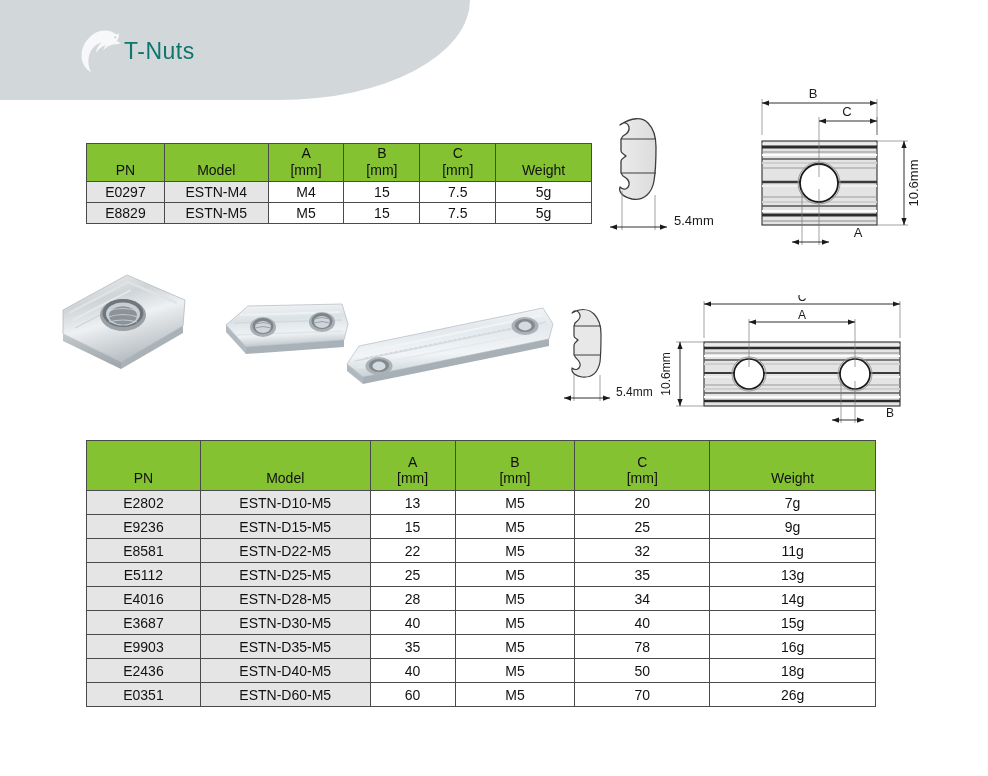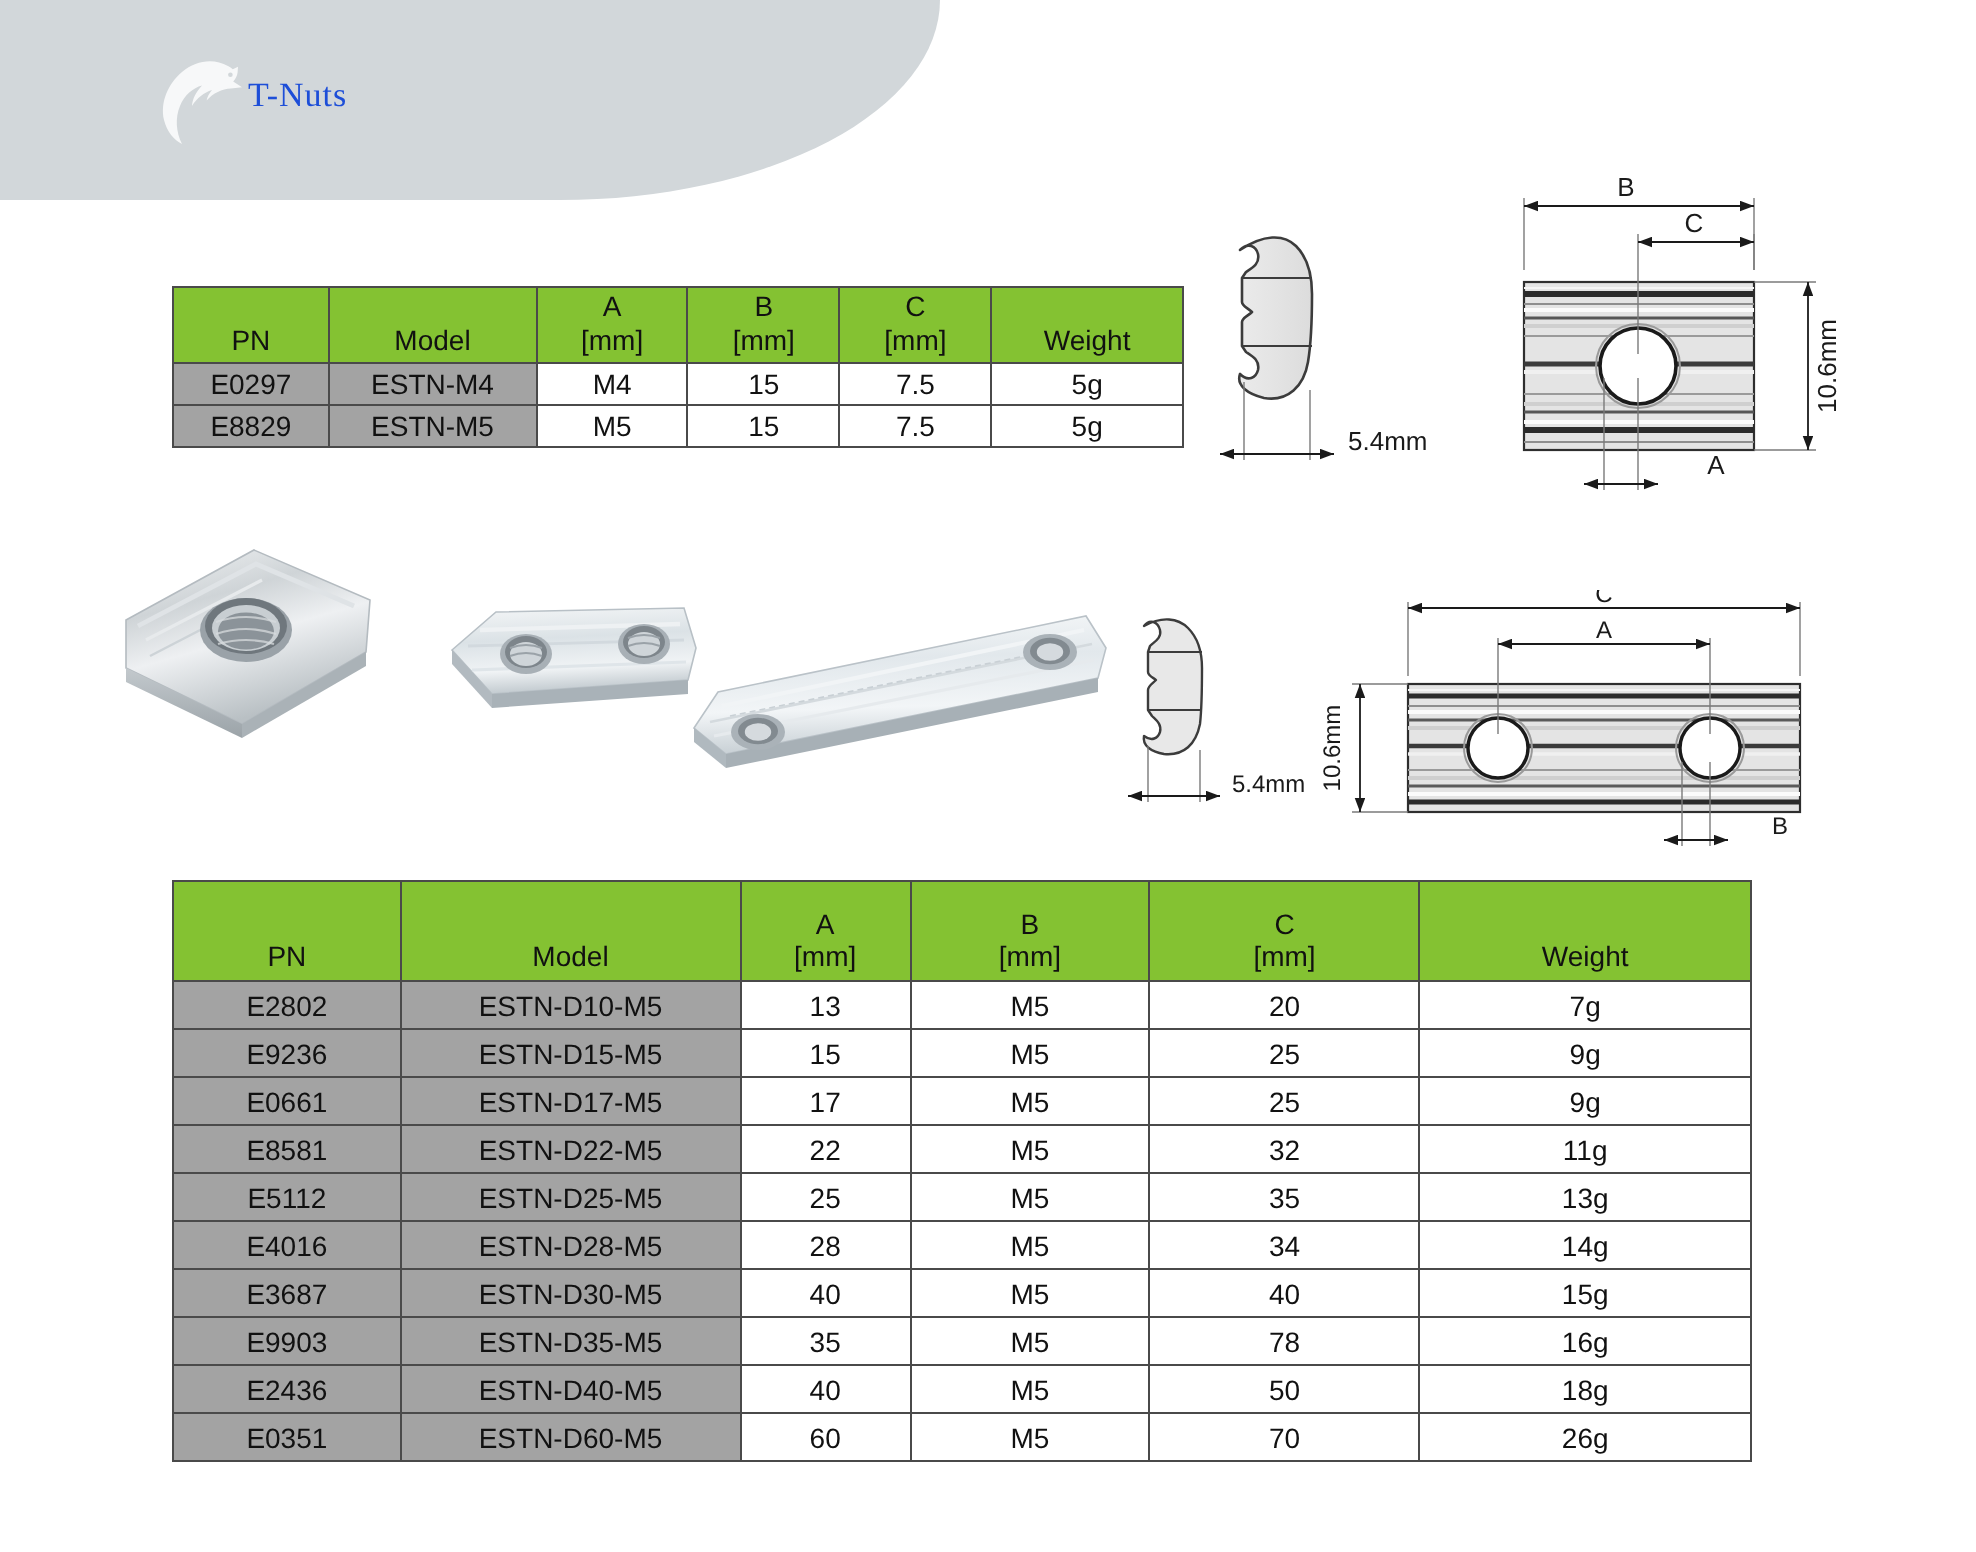--- a/index.html
+++ b/index.html
@@ -19,42 +19,41 @@
     width: 470px; height: 100px;
     background: #d2d7da;
     border-bottom-right-radius: 190px 100px;
   }
   .banner-logo {
     position: absolute; left: 74px; top: 24px;
     width: 50px; height: 52px;
   }
   .banner-title {
     position: absolute; left: 124px; top: 38px;
-    font-size: 17px; letter-spacing: .5px;
-    color: #1d4ed8;
-    font-family: Liberation Serif, serif;
+    font-size: 23px; letter-spacing: .5px;
+    color: #0f766e;
   }
 
   
   table { border-collapse: collapse; position: absolute; }
   table td, table th {
     border: 1px solid #4a4a4a;
     text-align: center;
     font-weight: normal;
     color: #111;
   }
   thead th {
     background: #84c232;
     vertical-align: bottom;
     padding-bottom: 3px;
     line-height: 1.18;
   }
   .hdr-unit { display: block; font-size: inherit; }
   tbody td { background: #ffffff; }
-  tbody td.key { background: #a3a3a3; }
+  tbody td.key { background: #e5e5e5; }
 
   
   #table1 { left: 86px; top: 143px; width: 506px; }
   #table1 thead th { height: 38px; font-size: 14px; }
   #table1 tbody td { height: 21px; font-size: 14px; }
   #table1 col.c-pn     { width: 78px; }
   #table1 col.c-model  { width: 104px; }
   #table1 col.c-a      { width: 76px; }
   #table1 col.c-b      { width: 76px; }
   #table1 col.c-c      { width: 76px; }
@@ -423,28 +422,20 @@
       </tr>
       <tr>
         <td class="key">E9236</td>
         <td class="key">ESTN-D15-M5</td>
         <td>15</td>
         <td>M5</td>
         <td>25</td>
         <td>9g</td>
       </tr>
       <tr>
-        <td class="key">E0661</td>
-        <td class="key">ESTN-D17-M5</td>
-        <td>17</td>
-        <td>M5</td>
-        <td>25</td>
-        <td>9g</td>
-      </tr>
-      <tr>
         <td class="key">E8581</td>
         <td class="key">ESTN-D22-M5</td>
         <td>22</td>
         <td>M5</td>
         <td>32</td>
         <td>11g</td>
       </tr>
       <tr>
         <td class="key">E5112</td>
         <td class="key">ESTN-D25-M5</td>

